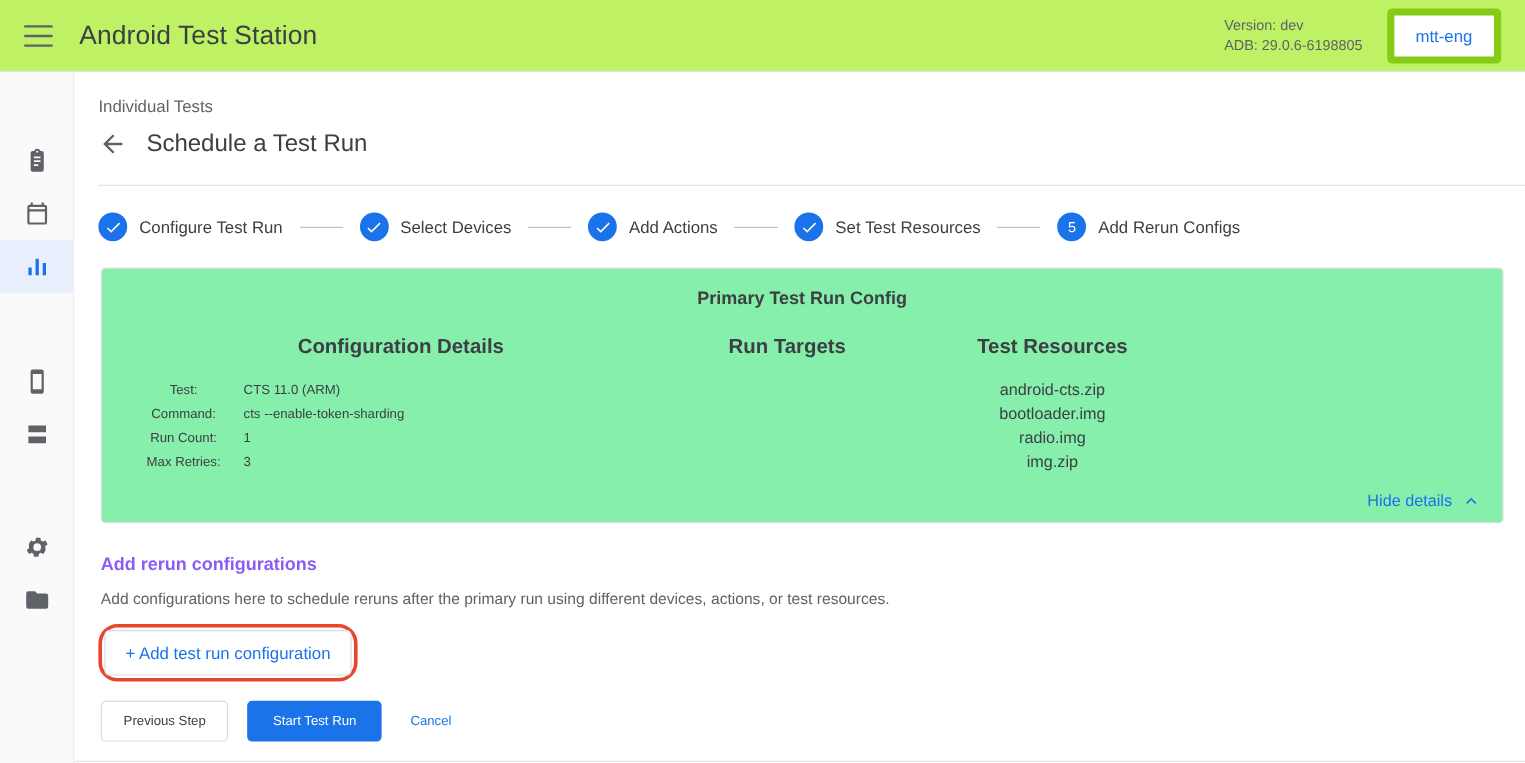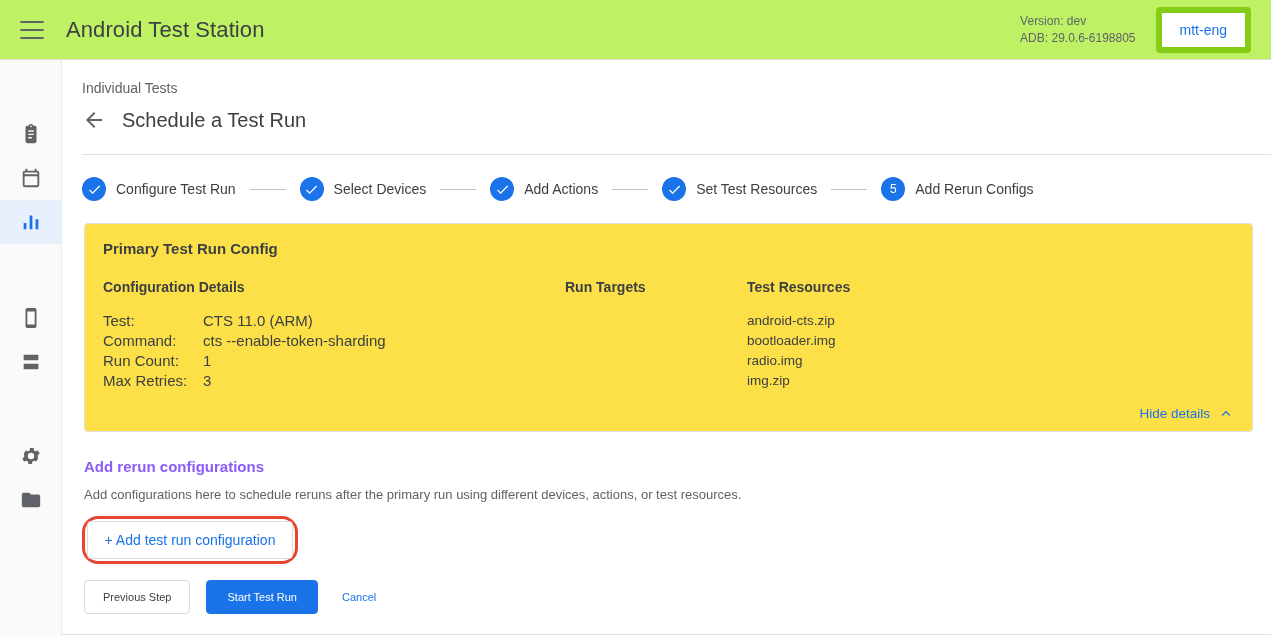--- a/index.html
+++ b/index.html
@@ -72,30 +72,31 @@
   }
   .step-circle svg { width: 15px; height: 15px; }
   .step-label { font-size: 14px; color: #3c4043; }
   .step-bar { width: 36px; height: 1px; background: #bdc1c6; margin: 0 14px; }
 
   
   .card {
     margin: 22px 18px 0 22px;
     border: 1px solid #e0e0e0; border-radius: 4px;
     padding: 16px 18px 10px 18px;
-    background: #fde047;
+    background: #86efac;
+    text-align: center;
   }
   .card-title { font-size: 15px; font-weight: bold; color: #3c4043; margin-bottom: 22px; }
   .card-cols { display: flex; }
   .col-a { width: 462px; }
   .col-b { width: 182px; }
   .col-c { width: 234px; }
   .col-d { width: 260px; }
-  .col-head { font-size: 14px; font-weight: bold; color: #3c4043; margin-bottom: 16px; }
-  .kv { display: flex; font-size: 15px; color: #3c4043; line-height: 20px; }
+  .col-head { font-size: 17px; font-weight: bold; color: #3c4043; margin-bottom: 16px; }
+  .kv { display: flex; font-size: 11px; color: #3c4043; line-height: 20px; }
   .kv .k { width: 100px; }
   .kv .v { }
   .plain { font-size: 13.5px; color: #3c4043; line-height: 20px; }
   .hide-details {
     display: flex; align-items: center; justify-content: flex-end; gap: 8px;
     color: #1a73e8; font-size: 13.5px; margin-top: 14px; cursor: pointer;
   }
   .chev { width: 16px; height: 16px; }
 
   

